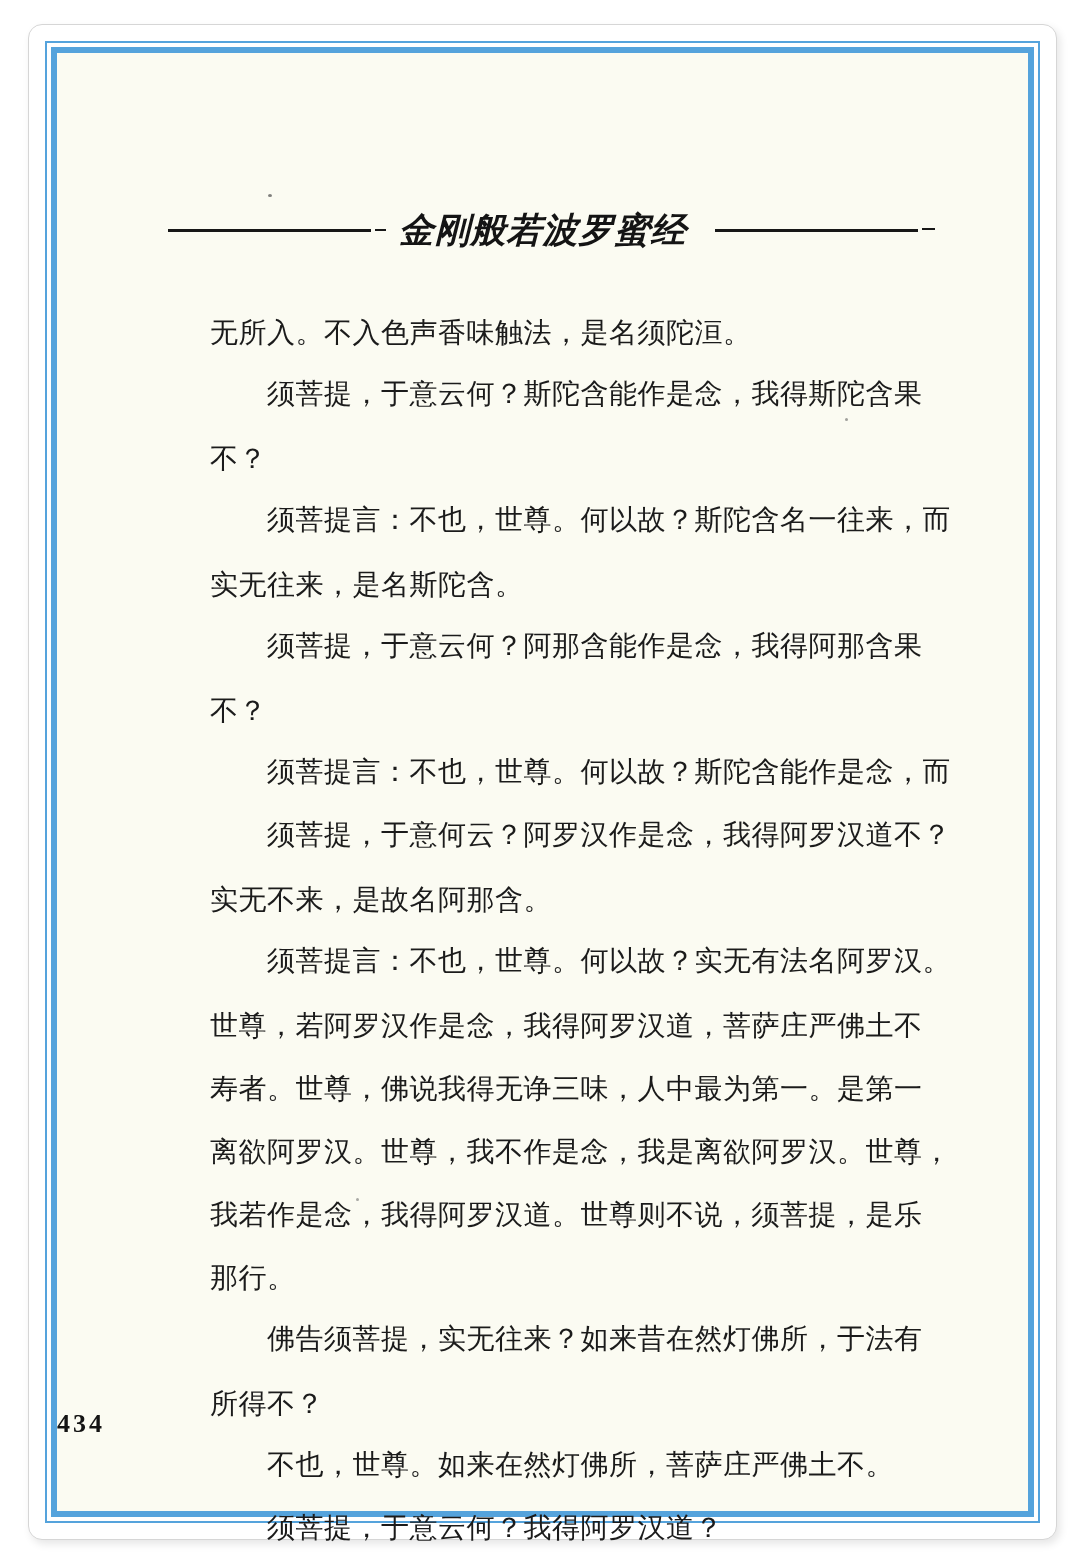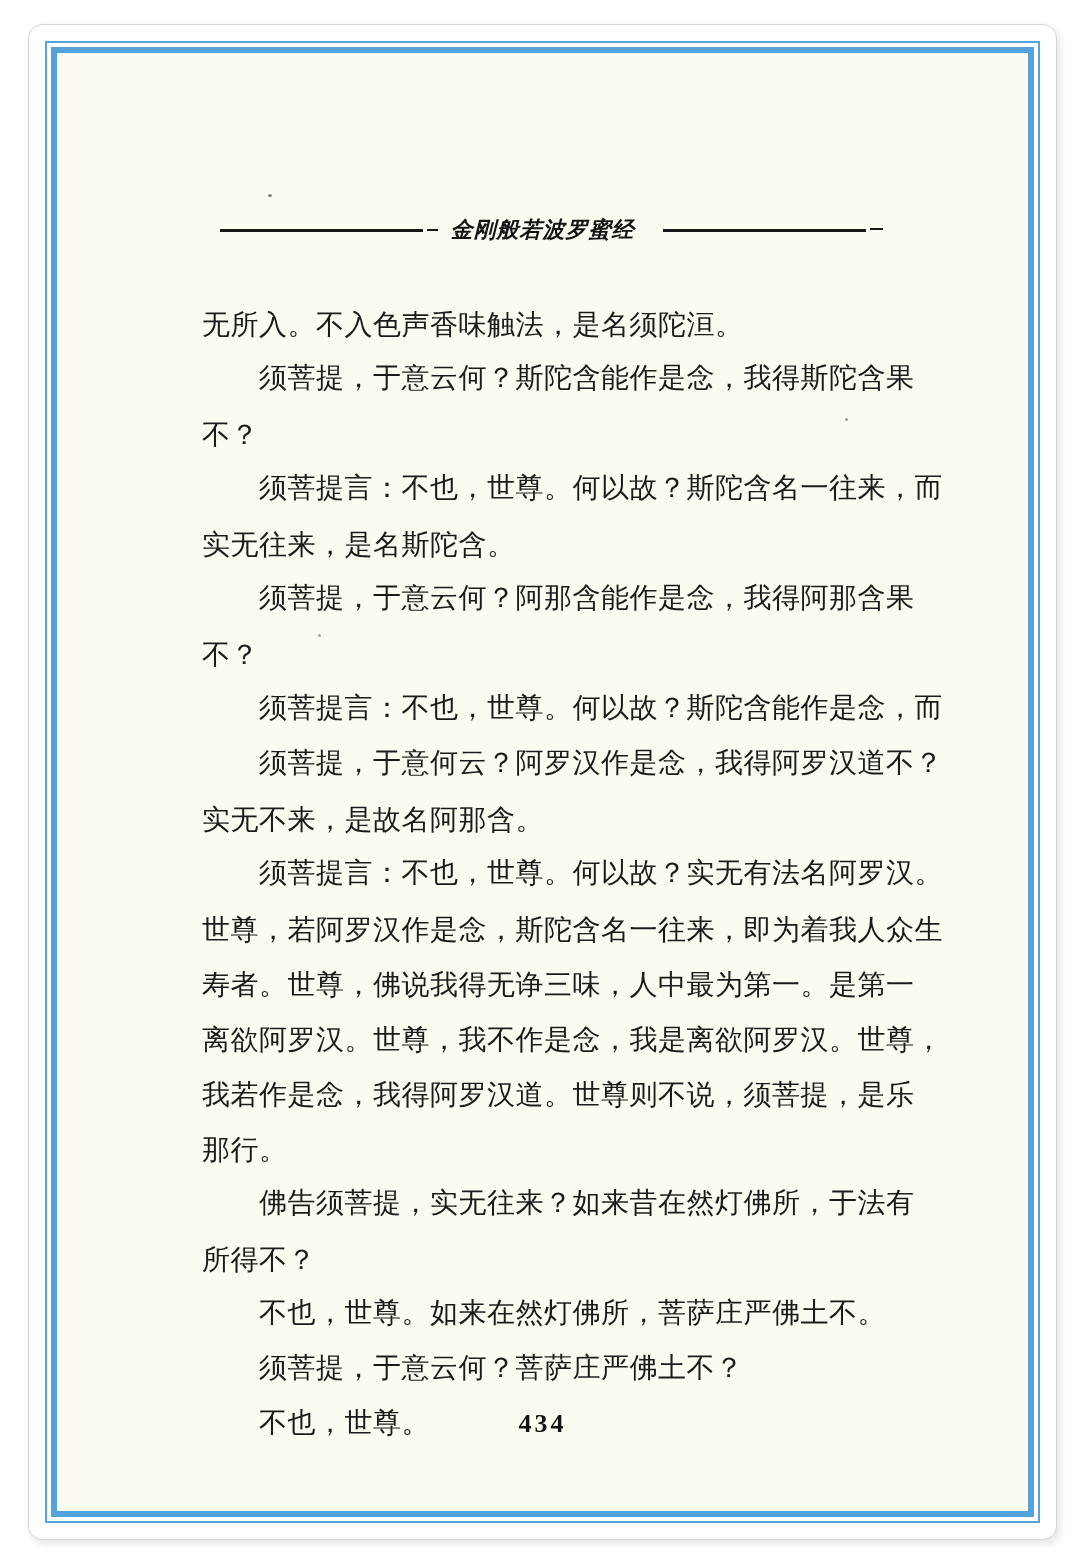--- a/index.html
+++ b/index.html
@@ -63,45 +63,44 @@
   }
   .rule-right::after {
     content: '';
     position: absolute;
     right: -17px; top: -1px;
     width: 13px; height: 2px;
     background: #171717;
   }
   .title {
     margin: 0;
-    font-size: 22px;
+    font-size: 35px;
     font-weight: 700;
     font-style: italic;
     letter-spacing: 1px;
     color: #141414;
     white-space: nowrap;
   }
   .body-text {
     position: absolute;
     top: 240px; left: 137px;
     width: 716px;
   }
   .line {
-    margin: 8px;
+    margin: 16px;
     font-size: 28px;
     line-height: 47px;
     letter-spacing: 0.5px;
     color: var(--ink);
     white-space: nowrap;
   }
   .line.indent { text-indent: 57px; font-family: Liberation Mono, monospace; }
   .page-number {
     position: absolute;
     top: 1356px; left: 0; right: 0;
-    text-align: center;
     font-size: 26px;
     font-weight: 600;
     letter-spacing: 3px;
     color: #141414;
   }
   .speck {
     position: absolute;
     border-radius: 50%;
     background: #555;
   }
@@ -129,29 +128,29 @@
           <p class="line indent">须菩提，于意云何？斯陀含能作是念，我得斯陀含果</p>
           <p class="line">不？</p>
           <p class="line indent">须菩提言：不也，世尊。何以故？斯陀含名一往来，而</p>
           <p class="line">实无往来，是名斯陀含。</p>
           <p class="line indent">须菩提，于意云何？阿那含能作是念，我得阿那含果</p>
           <p class="line">不？</p>
           <p class="line indent">须菩提言：不也，世尊。何以故？斯陀含能作是念，而</p>
           <p class="line indent">须菩提，于意何云？阿罗汉作是念，我得阿罗汉道不？</p>
           <p class="line">实无不来，是故名阿那含。</p>
           <p class="line indent">须菩提言：不也，世尊。何以故？实无有法名阿罗汉。</p>
-          <p class="line">世尊，若阿罗汉作是念，斯陀含名一往来，即为着我人众生</p>
+          <p class="line">世尊，若阿罗汉作是念，我得阿罗汉道，菩萨庄严佛土不</p>
           <p class="line">寿者。世尊，佛说我得无诤三味，人中最为第一。是第一</p>
           <p class="line">离欲阿罗汉。世尊，我不作是念，我是离欲阿罗汉。世尊，</p>
           <p class="line">我若作是念，我得阿罗汉道。世尊则不说，须菩提，是乐</p>
           <p class="line">那行。</p>
           <p class="line indent">佛告须菩提，实无往来？如来昔在然灯佛所，于法有</p>
           <p class="line">所得不？</p>
           <p class="line indent">不也，世尊。如来在然灯佛所，菩萨庄严佛土不。</p>
-          <p class="line indent">须菩提，于意云何？菩萨庄严佛土不？</p>
+          <p class="line indent">须菩提，于意云何？我得阿罗汉道？</p>
           <p class="line indent">不也，世尊。</p>
         </main>
 
       <div class="page-number">434</div>
 
     </div>
   </div>
 </div>
 
 <div class="speck speck-1"></div>

